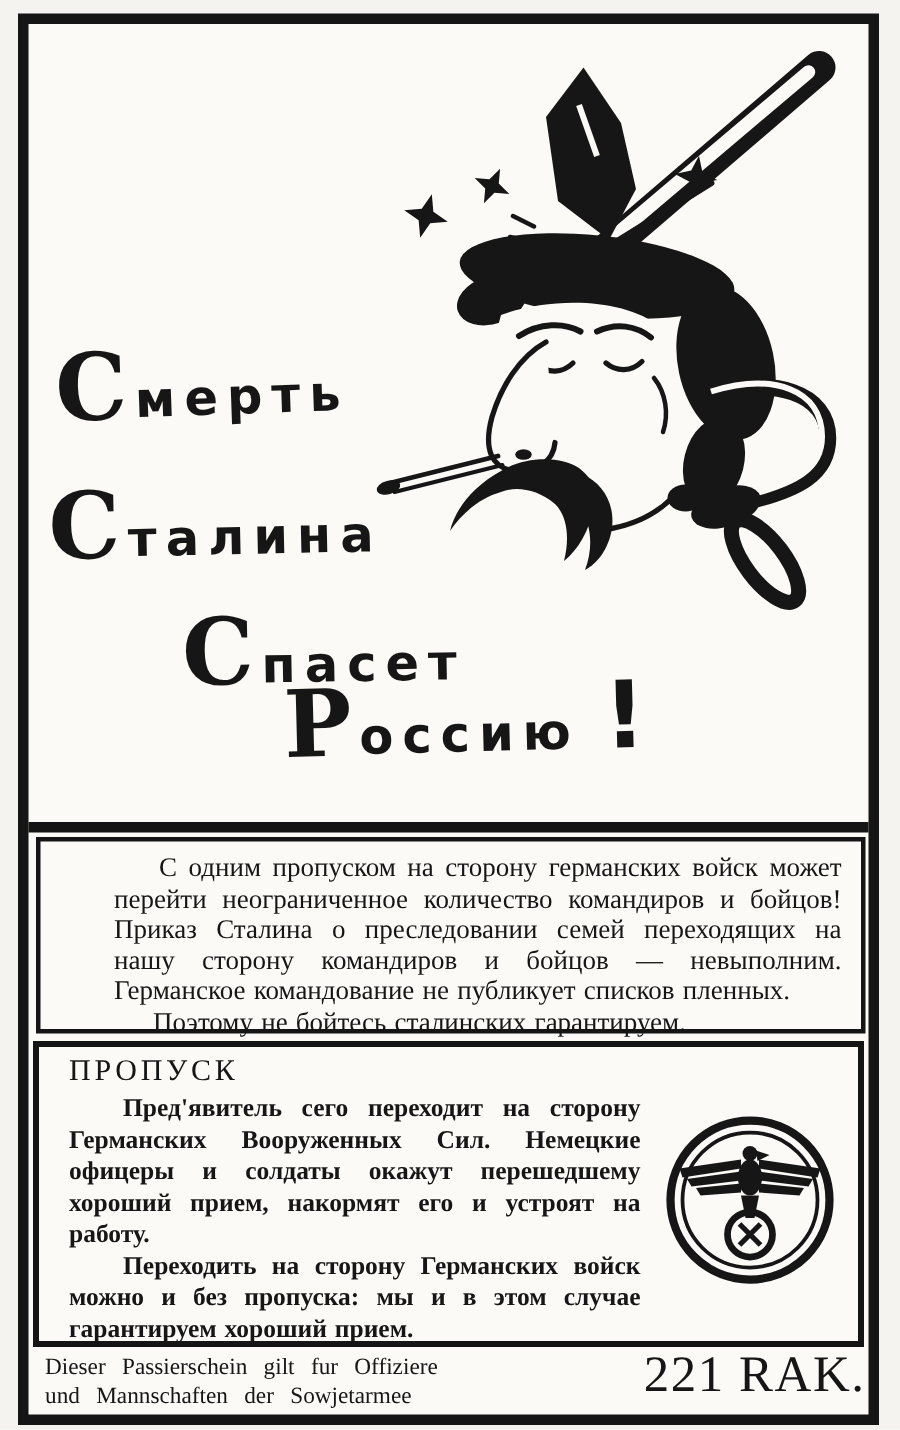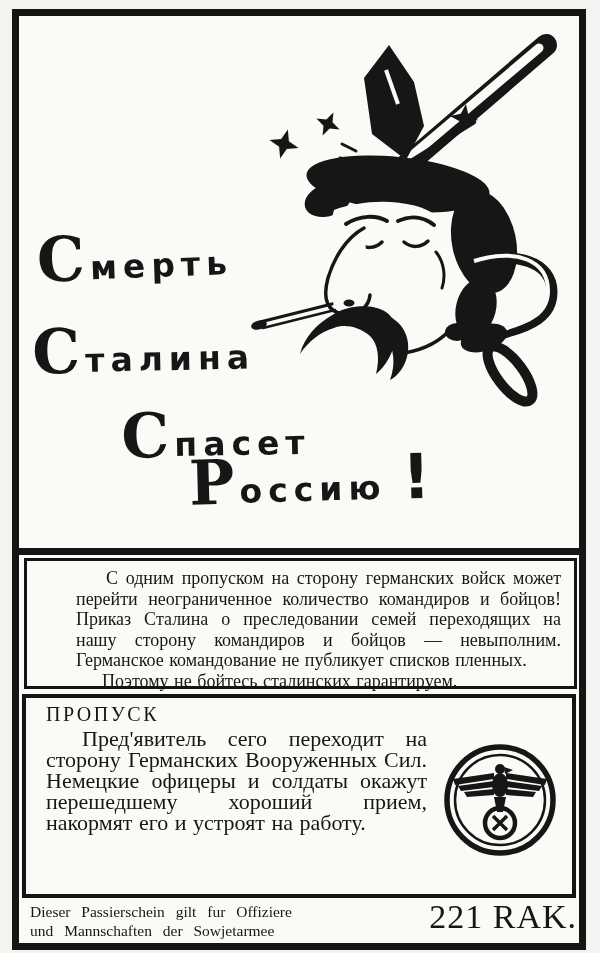--- a/index.html
+++ b/index.html
@@ -54,21 +54,21 @@
   .box1 .p2{text-indent:62px;text-align:left;}
   .box2{
     left:3px;top:678px;width:554px;height:204px;
     border:4px solid #151515;padding:5px 145px 8px 20px;
   }
   .box2 h2{
     margin:0 0 2px 0;font-size:20px;font-weight:normal;letter-spacing:2.5px;
     text-align:left;
   }
   .box2 p{
-    margin:0;font-size:22px;line-height:21px;text-align:justify;word-spacing:1px;
+    margin:0;font-size:17px;line-height:21px;text-align:justify;word-spacing:1px;font-weight:bold;
   }
   .box2 .p1,.box2 .p2{text-indent:36px;}
   .emblem-svg{position:absolute;left:418px;top:721px;width:126px;height:126px;}
   
   .german{
     position:absolute;left:11px;top:886px;width:312px;
     font-size:15.5px;line-height:19px;word-spacing:7px;text-align:left;
   }
   .series-code{
     position:absolute;right:2px;top:882px;
@@ -149,20 +149,21 @@
     <div class="divider"></div>
 
     <div class="tbox box1">
       <p class="p1">С одним пропуском на сторону германских войск может перейти неограниченное количество командиров и бойцов! Приказ Сталина о преследовании семей переходящих на нашу сторону командиров и бойцов — невыполним. Германское командование не публикует списков пленных.</p>
       <p class="p2">Поэтому не бойтесь сталинских гарантируем.</p>
     </div>
 
     <div class="tbox box2">
       <h2>ПРОПУСК</h2>
       <p class="p1">Пред'явитель сего переходит на сторону Германских Вооруженных Сил. Немецкие офицеры и солдаты окажут перешедшему хороший прием, накормят его и устроят на работу.</p>
+      <p class="p2">Переходить на сторону Германских войск можно и без пропуска: мы и в этом случае гарантируем хороший прием.</p>
     </div>
 
     <svg class="emblem-svg" viewBox="0 0 126 126" aria-hidden="true">
       <circle cx="63" cy="63" r="53" fill="none" stroke="#161616" stroke-width="5.5"></circle>
       <circle cx="63" cy="63" r="45" fill="none" stroke="#161616" stroke-width="2.5"></circle>
       <g fill="#161616">
         <path d="M16,42 L57,36 L57,42 L18,48 Z"></path>
         <path d="M21,49 L57,44 L57,50 L24,54 Z"></path>
         <path d="M27,55 L57,52 L57,58 L30,60 Z"></path>
         <path d="M110,42 L69,36 L69,42 L108,48 Z"></path>

